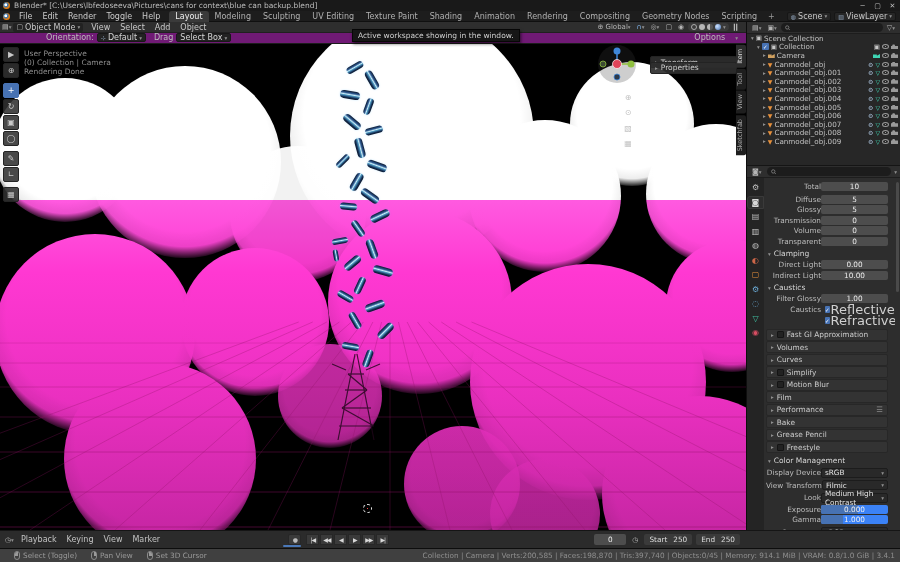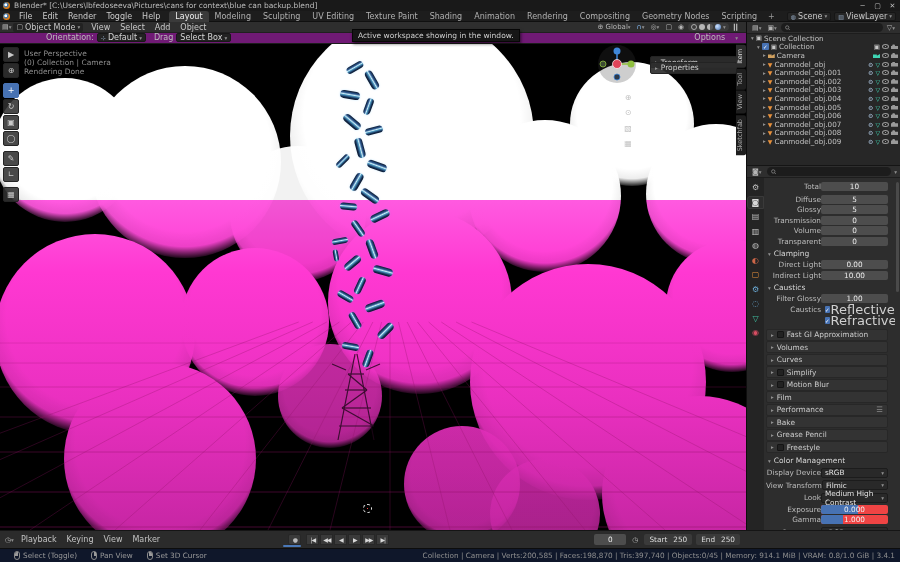--- a/index.html
+++ b/index.html
@@ -78,39 +78,39 @@
   #pr-header{height:12px;background:#2e2e2e;display:flex;align-items:center;gap:3px;padding:0 3px;border-bottom:1px solid #1d1d1d}
   #pr-tabs{position:absolute;left:0;top:12px;width:17px;height:370px;background:#242424;display:flex;flex-direction:column;align-items:center;padding-top:4px;gap:3.5px}
   .ptab{width:15px;height:11px;display:flex;align-items:center;justify-content:center;font-size:8px;border-radius:2px 0 0 2px}
   .ptab.active{background:#2d2d2d;outline:1px solid #3a3a3a}
   #pr-content{position:absolute;left:17px;top:12px;width:131px;height:370px;padding:4px 7px 0 2px;overflow:hidden}
   .prow{display:flex;align-items:center;height:9.5px;margin-bottom:1px}
   .prow .lbl{flex:0 0 55px;text-align:right;color:#bdbdbd;font-size:7.3px;white-space:nowrap}
   .fld{flex:1;background:#4d4d4d;border-radius:2px;height:9px;line-height:9px;text-align:center;color:#ececec;font-size:7.3px}
   .sel{flex:1;display:flex;align-items:center;background:#292929;border:1px solid #1c1c1c;border-radius:2px;height:10px;padding:0 3px;color:#e6e6e6;font-size:7.3px}
   .sel .chev{margin-left:auto}
-  .slider{flex:1;position:relative;background:#ef4444;border-radius:2px;height:9px;overflow:hidden}
+  .slider{flex:1;position:relative;background:#3b82f6;border-radius:2px;height:9px;overflow:hidden}
   .slider .fill{position:absolute;left:0;top:0;bottom:0;background:#4772b3}
   .slider .val{position:absolute;inset:0;text-align:center;line-height:9px;color:#f0f0f0;font-size:7.3px}
   .phead{display:flex;align-items:center;gap:3px;height:11px;margin:2px 0 1px 2px;color:#d6d6d6;font-size:7.5px}
   .psec{display:flex;align-items:center;gap:3px;height:12px;margin-bottom:.5px;background:#333333;border:1px solid #272727;border-radius:2px;padding:0 4px;color:#cccccc;font-size:7.4px}
   .psec .cb{width:7px;height:7px;background:#222;border:1px solid #141414;border-radius:1px}
   .chkrow{display:flex;align-items:center;height:10px;margin-bottom:1px}
   .chkrow .lbl{flex:0 0 55px;text-align:right;margin-right:4px;color:#bdbdbd;font-size:7.3px}
   .chkrow .txt{color:#d0d0d0;font-size:13px;margin-left:1px}
   #pr-scroll{position:absolute;right:1px;top:16px;width:3px;height:110px;background:#4a4a4a;border-radius:2px}
   
   #timeline{left:0;top:530px;width:900px;height:18px;background:#2b2b2b;border-top:1px solid #151515;display:flex;align-items:center}
   #timeline .menu-item{color:#c3c3c3}
   .tp-btn{width:13px;height:11px;background:#3a3a3a;border:1px solid #272727;display:flex;align-items:center;justify-content:center;color:#d8d8d8;font-size:6px;letter-spacing:-1px}
   .frame-fld{background:#4d4d4d;border-radius:2px;height:11px;line-height:11px;text-align:center;color:#eee;font-size:7.3px;padding:0 4px}
   .se-fld{background:#3a3a3a;border-radius:2px;height:11px;line-height:11px;color:#ddd;font-size:7.3px;padding:0 5px;display:flex;gap:6px;align-items:center}
   #tl-scroll{position:absolute;left:283px;bottom:1px;width:18px;height:2.5px;background:#4a78b8;border-radius:2px}
   
-  #statusbar{left:0;top:548px;width:900px;height:14px;background:#0f172a;display:flex;align-items:center;color:#9a9a9a;font-size:7.3px;border-top:1px solid #0d0d0d}
+  #statusbar{left:0;top:548px;width:900px;height:14px;background:#404040;display:flex;align-items:center;color:#9a9a9a;font-size:7.3px;border-top:1px solid #0d0d0d}
   .hint{display:flex;align-items:center;gap:3px;margin-left:14px}
   .mouse{width:6px;height:9px;border:1px solid #8a8a8a;border-radius:3px;position:relative}
   .mouse i{position:absolute;top:0;width:2.5px;height:4px;background:#9a9a9a}
   .mouse.mb-left i{left:0;border-radius:2px 0 0 0}
   .mouse.mb-middle i{left:1.8px;width:2px}
   .mouse.mb-right i{right:0;border-radius:0 2px 0 0}
   #status-right{margin-left:auto;margin-right:5px;color:#8f8f8f}
 </style>
 </head>
 <body>

